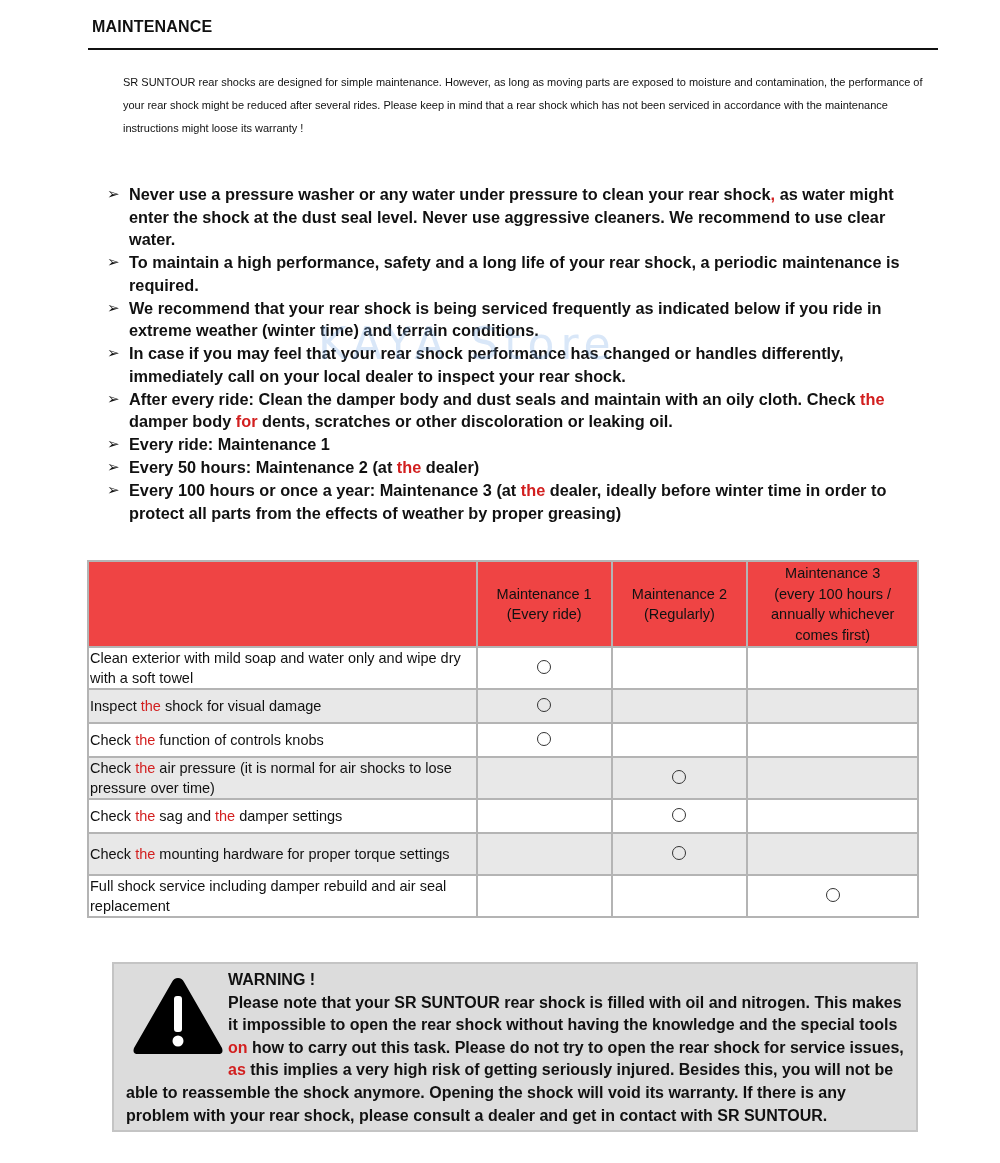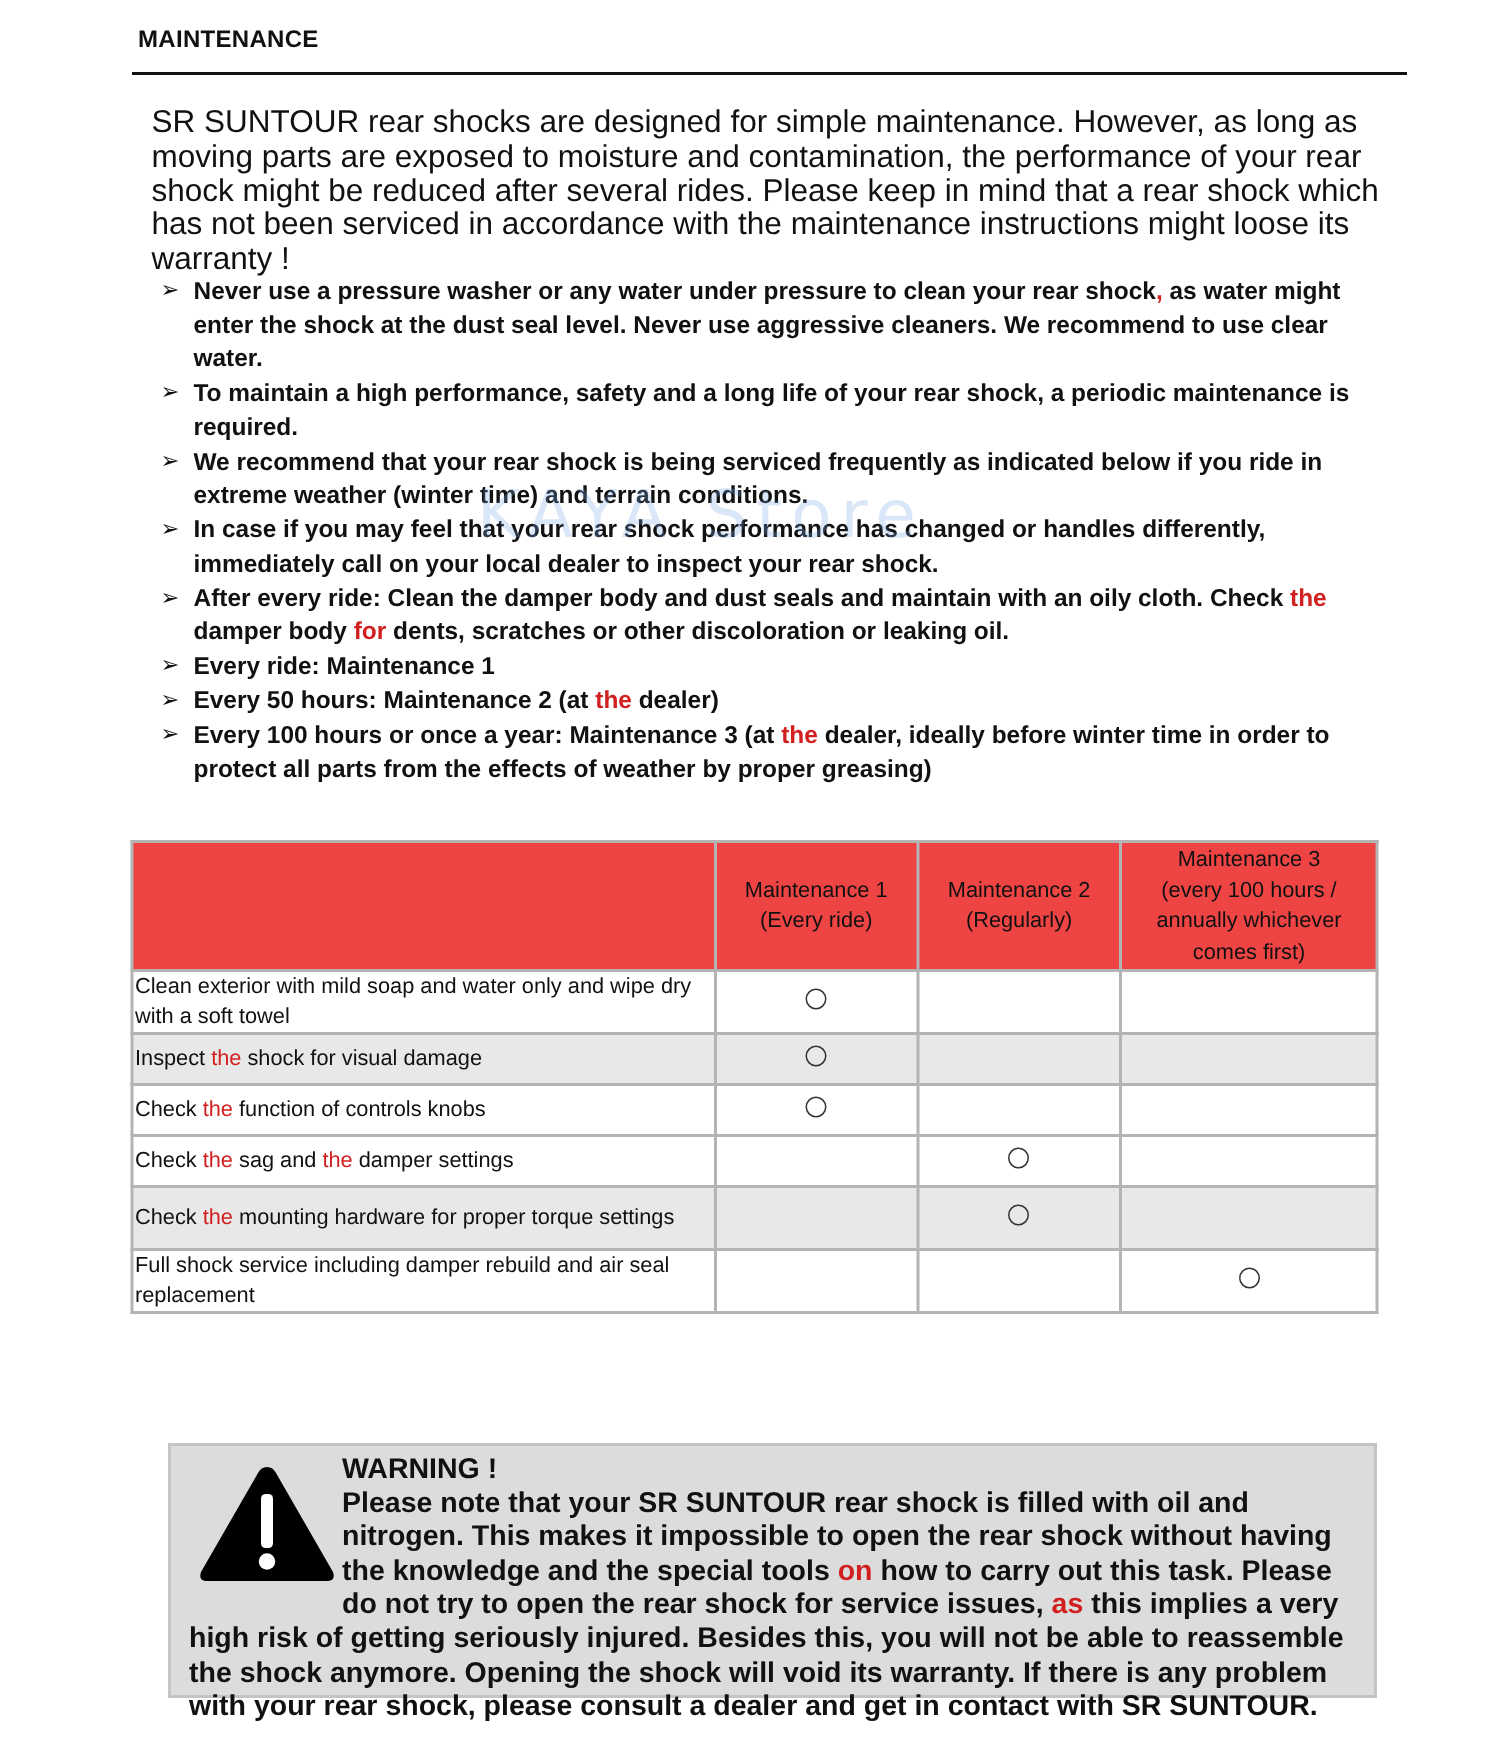--- a/index.html
+++ b/index.html
@@ -1,41 +1,41 @@
 <!DOCTYPE html>
 <html><head>
 <meta charset="utf-8">
 <style>
   html, body { margin: 0; padding: 0; background: #ffffff; }
   body { width: 1000px; height: 1163px; position: relative; overflow: hidden;
          font-family: "Liberation Sans", sans-serif; color: #111; }
   .heading { position: absolute; left: 92px; top: 18px; font-size: 16px; font-weight: bold; letter-spacing: 0.2px; }
   .heading-rule { position: absolute; left: 88px; top: 48px; width: 850px; height: 2px; background: #111; }
-  .intro { position: absolute; left: 101px; top: 71px; width: 820px; font-size: 21px; line-height: 22.8px; }
+  .intro { position: absolute; left: 123px; top: 71px; width: 820px; font-size: 11px; line-height: 22.8px; }
   .bullets { position: absolute; left: 107px; top: 183px; width: 810px; margin: 0; padding: 0; list-style: none; }
   .bullets li { position: relative; padding-left: 22px; font-size: 16.3px; font-weight: bold; line-height: 22.5px; margin-bottom: 0.5px; }
   .bullets li .arrow { position: absolute; left: 0; top: 0; font-weight: normal; font-size: 15px; }
   .red { color: #d21f1f; }
   .watermark { position: absolute; left: 318px; top: 318px; font-size: 44px; color: rgba(120,170,230,0.28);
                letter-spacing: 6px; font-family: "DejaVu Sans", sans-serif; pointer-events: none; }
 
   table.maint { position: absolute; left: 87px; top: 560px; width: 832px; border-collapse: collapse;
                 font-size: 14.5px; }
   table.maint td, table.maint th { border: 2px solid #b4b4b4; padding: 0 1px; }
   table.maint th { background: #ef4444; font-weight: normal; text-align: center; line-height: 20.5px; height: 84px; }
   table.maint td.task { line-height: 20px; text-align: left; vertical-align: middle; margin-left: 45px; }
   table.maint td.mark { text-align: center; vertical-align: middle; }
   table.maint tr.shade td { background: #e8e8e8; }
   .circle { display: inline-block; width: 12px; height: 12px; border: 1.3px solid #333; border-radius: 50%; background: transparent; }
   col.c0 { width: 390px; } col.c1 { width: 135px; } col.c2 { width: 136px; } col.c3 { width: 171px; }
 
   .warning { position: absolute; left: 112px; top: 962px; width: 806px; height: 170px; background: #dcdcdc;
              border: 2px solid #c4c4c4; box-sizing: border-box; }
   .warn-icon { position: absolute; left: 16px; top: 10px; width: 96px; height: 84px; }
-  .warn-text { position: absolute; left: 12px; top: 5px; width: 785px; font-size: 19px; font-weight: bold; line-height: 22.6px; }
+  .warn-text { position: absolute; left: 12px; top: 5px; width: 785px; font-size: 16px; font-weight: bold; line-height: 22.6px; }
   .warn-float { float: left; width: 102px; height: 92px; }
 </style>
 </head>
 <body>
 
 <div class="heading">MAINTENANCE</div>
 <div class="heading-rule"></div>
 
 <div class="intro">SR SUNTOUR rear shocks are designed for simple maintenance. However, as long as moving parts are exposed to moisture and contamination, the performance of your rear shock might be reduced after several rides. Please keep in mind that a rear shock which has not been serviced in accordance with the maintenance instructions might loose its warranty !</div>
 
@@ -79,20 +79,26 @@
         <td class="mark"><span class="circle"></span></td>
         <td class="mark"></td>
         <td class="mark"></td>
       </tr>
       <tr style="height: 34px;">
         <td class="task"><span>Check </span><span class="red">the</span><span> function of controls knobs</span></td>
         <td class="mark"><span class="circle"></span></td>
         <td class="mark"></td>
         <td class="mark"></td>
       </tr>
+      <tr class="shade" style="height: 42px;">
+        <td class="task"><span>Check </span><span class="red">the</span><span> air pressure (it is normal for air shocks to lose pressure over time)</span></td>
+        <td class="mark"></td>
+        <td class="mark"><span class="circle"></span></td>
+        <td class="mark"></td>
+      </tr>
       <tr style="height: 34px;">
         <td class="task"><span>Check </span><span class="red">the</span><span> sag and </span><span class="red">the</span><span> damper settings</span></td>
         <td class="mark"></td>
         <td class="mark"><span class="circle"></span></td>
         <td class="mark"></td>
       </tr>
       <tr class="shade" style="height: 42px;">
         <td class="task"><span>Check </span><span class="red">the</span><span> mounting hardware for proper torque settings</span></td>
         <td class="mark"></td>
         <td class="mark"><span class="circle"></span></td>

